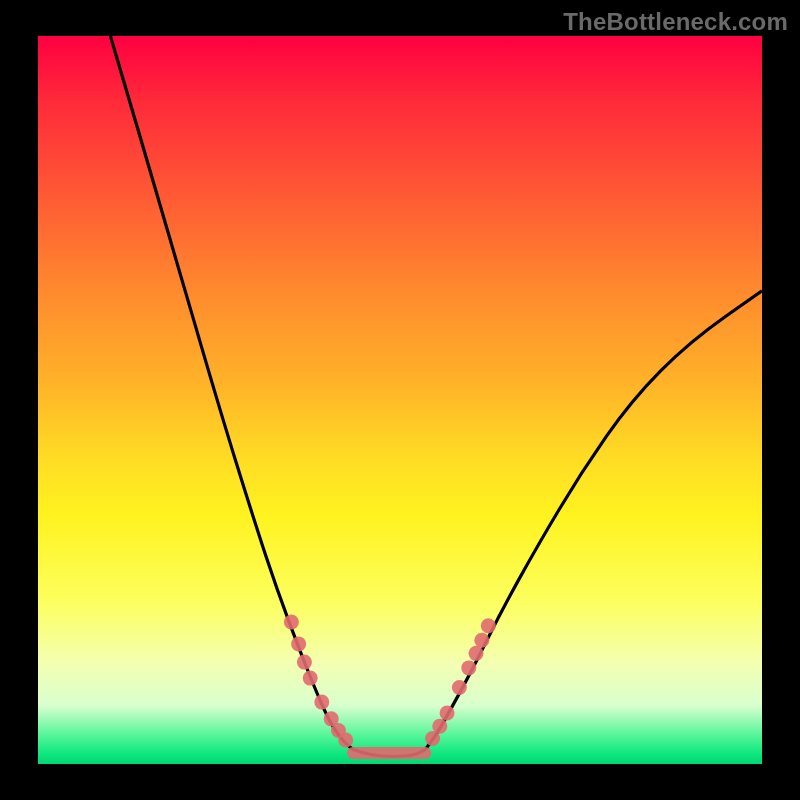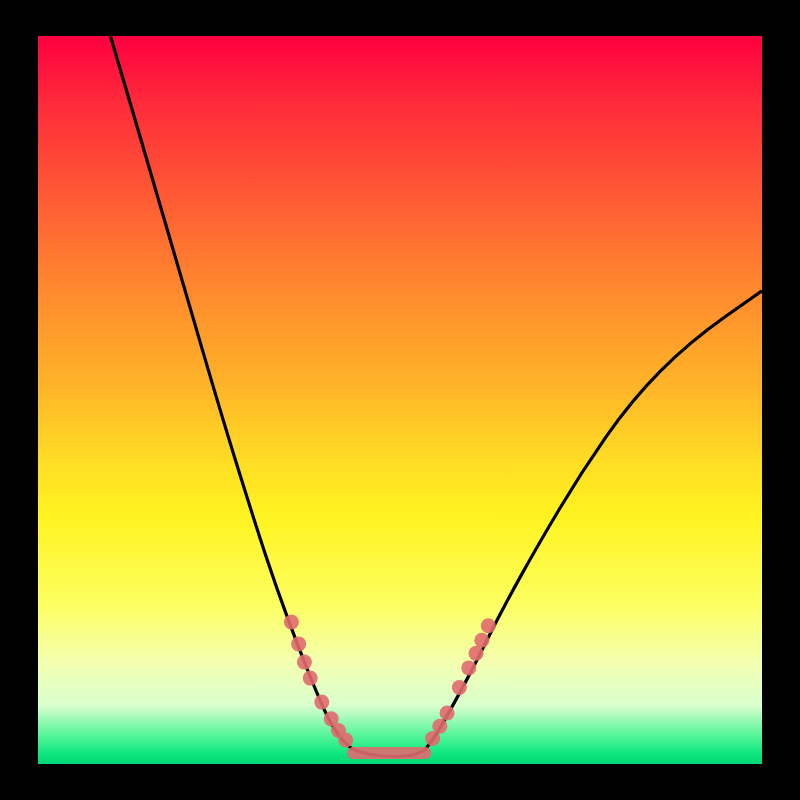--- a/index.html
+++ b/index.html
@@ -65,20 +65,21 @@
     stroke: #e16a6f;
     stroke-width: 12;
     stroke-linecap: round;
     stroke-opacity: 0.9;
   }
 </style>
 </head>
 <body>
 
 <div class="frame">
+  <div class="watermark">TheBottleneck.com</div>
   <div class="plot">
     <svg class="curve" viewBox="0 0 724 728">
       <path id="curve-path" fill="none" stroke="#000" stroke-width="3.2" d="M 72.4 0 Q 72.4 0 101.36000000000001 98.27999999999997 Q 130.32 196.56000000000006 155.66 283.92 Q 181 371.28000000000003 199.10000000000002 429.52000000000004 Q 217.2 487.76 228.06 520.52 Q 238.92000000000002 553.28 249.77999999999997 582.4 Q 260.64 611.52 267.88 629.72 Q 275.12 647.92 280.55 660.66 Q 285.98 673.4 289.6 680.68 Q 293.22 687.96 296.84 693.42 Q 300.46 698.88 304.08 703.248 Q 307.7 707.616 311.32 710.528 Q 314.94 713.44 314.94 713.44 Q 314.94 713.44 323.99 716.352 Q 333.04 719.264 343.9 719.992 Q 354.76 720.72 365.62 719.992 Q 376.48 719.264 381.90999999999997 716.352 Q 387.34000000000003 713.44 387.34000000000003 713.44 Q 387.34000000000003 713.44 392.77 706.16 Q 398.20000000000005 698.88 405.44000000000005 686.14 Q 412.67999999999995 673.4 423.53999999999996 653.38 Q 434.4 633.36 448.88 604.24 Q 463.36 575.12 481.46000000000004 542.36 Q 499.55999999999995 509.6 521.28 473.20000000000005 Q 543 436.8 568.34 400.4 Q 593.68 364 622.64 334.88 Q 651.6 305.76000000000005 687.8 280.28000000000003 T 724 254.8"></path>
       <line id="trough-bar" class="trough-bar" x1="314.94" x2="387.34000000000003" y1="717.08" y2="717.08"></line>
       <g id="markers-left">
           <circle cx="253.39999999999998" cy="586.04" r="7.5" class="marker"></circle>
           <circle cx="260.64" cy="607.88" r="7.5" class="marker"></circle>
           <circle cx="266.432" cy="626.0799999999999" r="7.5" class="marker"></circle>
           <circle cx="272.224" cy="642.096" r="7.5" class="marker"></circle>
           <circle cx="283.808" cy="666.12" r="7.5" class="marker"></circle>

